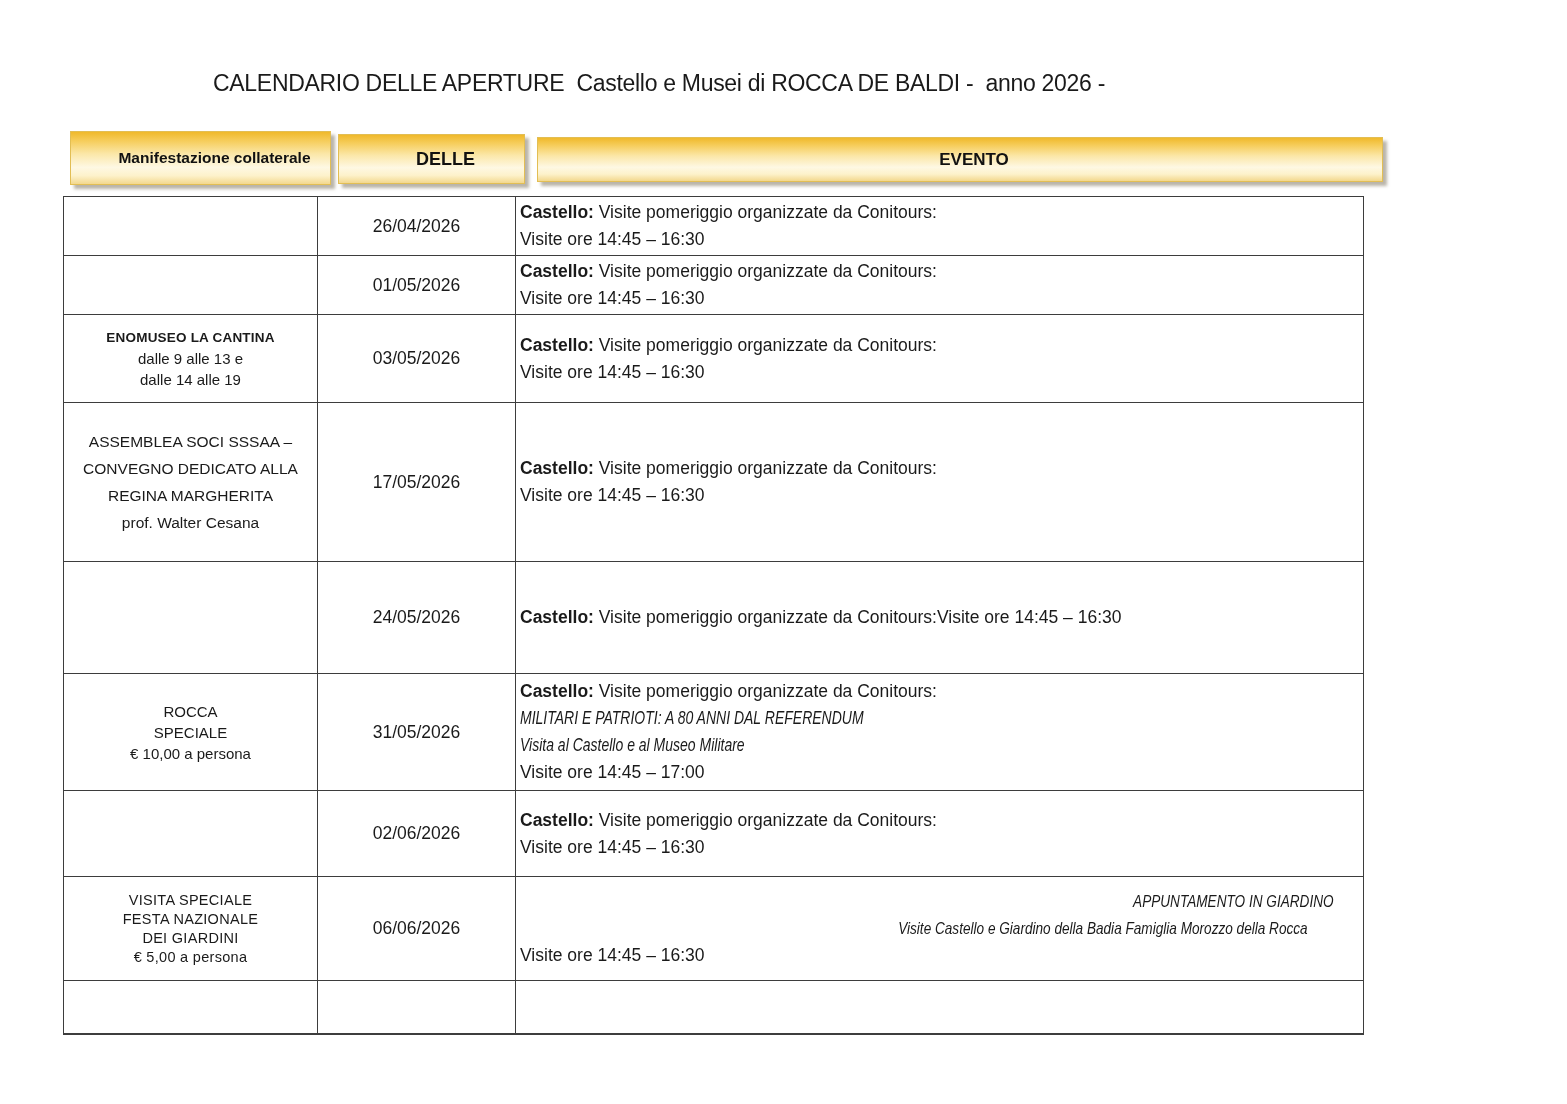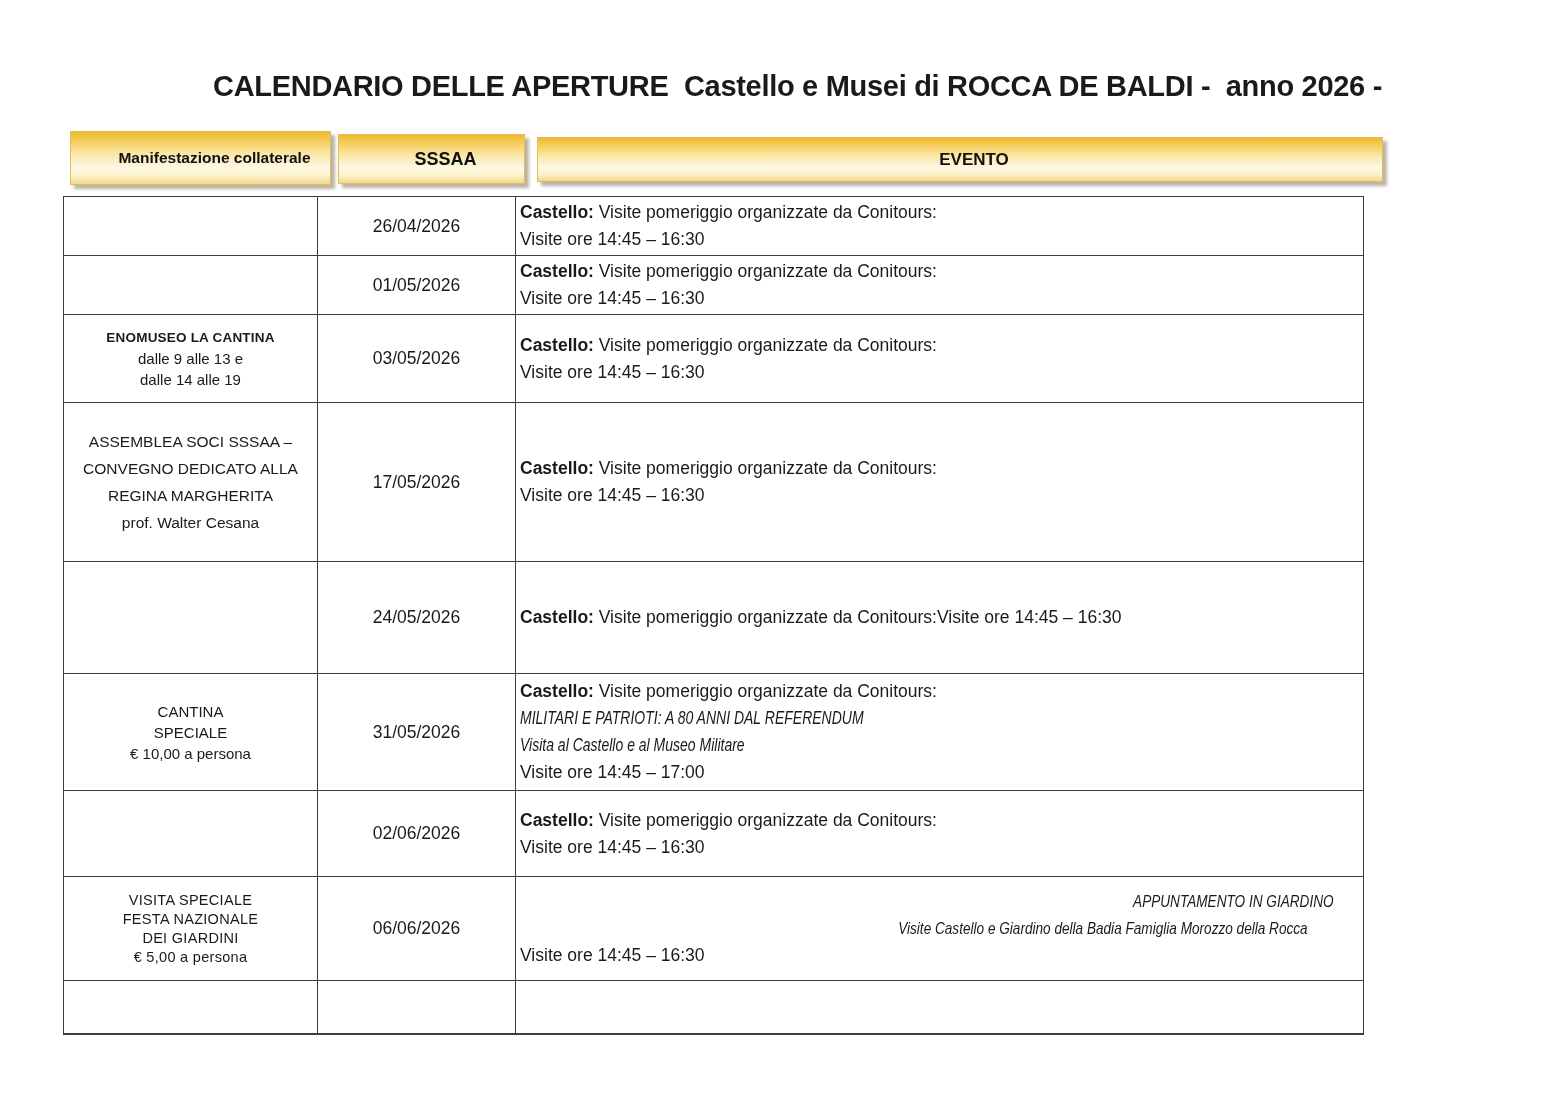--- a/index.html
+++ b/index.html
@@ -3,21 +3,21 @@
 <meta charset="utf-8">
 <style>
   html,body{margin:0;padding:0;}
   body{
     width:1567px;height:1104px;background:#ffffff;position:relative;
     font-family:"Liberation Sans","DejaVu Sans",sans-serif;color:#1a1a1a;
     overflow:hidden;
   }
   .page-title{
     position:absolute;left:213px;top:70px;width:1200px;
-    font-size:29px;font-weight:700;white-space:pre;letter-spacing:-0.3px;
+    font-size:23px;font-weight:400;white-space:pre;letter-spacing:-0.3px;
   }
   
   .hdr-btn{
     position:absolute;
     display:flex;align-items:center;justify-content:center;
     background:linear-gradient(180deg,#F0B92B 0%,#F6CE5E 18%,#FBE7A8 42%,#FEF8E3 68%,#FDF2CB 84%,#F3D88E 100%);
     border:1px solid #E2BE54;
     box-shadow:4px 4px 3px rgba(130,120,100,0.55);
     font-weight:700;color:#111;padding-left:28px;
   }
@@ -57,21 +57,21 @@
 </style>
 </head>
 <body>
 
 <div class="page-title">CALENDARIO DELLE APERTURE  Castello e Musei di ROCCA DE BALDI -  anno 2026 -</div>
 
 <div class="hdr-btn hdr-manif">
   <span>Manifestazione collaterale</span>
 </div>
 <div class="hdr-btn hdr-data">
-  <span>SSSAA</span>
+  <span>DELLE</span>
 </div>
 <div class="hdr-btn hdr-evento">
   <span>EVENTO</span>
 </div>
 
 <table class="cal">
   <colgroup>
       <col class="c1">
       <col class="c2">
       <col class="c3">
@@ -126,21 +126,21 @@
   <tr class="r5">
     <td class="manif"></td>
     <td class="date">24/05/2026</td>
     <td class="event">
       <div class="ev-line"><span class="ev-lead">Castello:</span><span> Visite pomeriggio organizzate da Conitours:Visite ore 14:45 – 16:30</span></div>
     </td>
   </tr>
 
   <tr class="r6">
     <td class="manif">
-      <div>CANTINA</div>
+      <div>ROCCA</div>
       <div>SPECIALE</div>
       <div>€ 10,00 a persona</div>
     </td>
     <td class="date">31/05/2026</td>
     <td class="event">
       <div class="ev-line"><span class="ev-lead">Castello:</span><span> Visite pomeriggio organizzate da Conitours:</span></div>
       <div><span class="ev-italic">MILITARI E PATRIOTI: A 80 ANNI DAL REFERENDUM</span></div>
       <div><span class="ev-italic">Visita al Castello e al Museo Militare</span></div>
       <div class="ev-line">Visite ore 14:45 – 17:00</div>
     </td>

